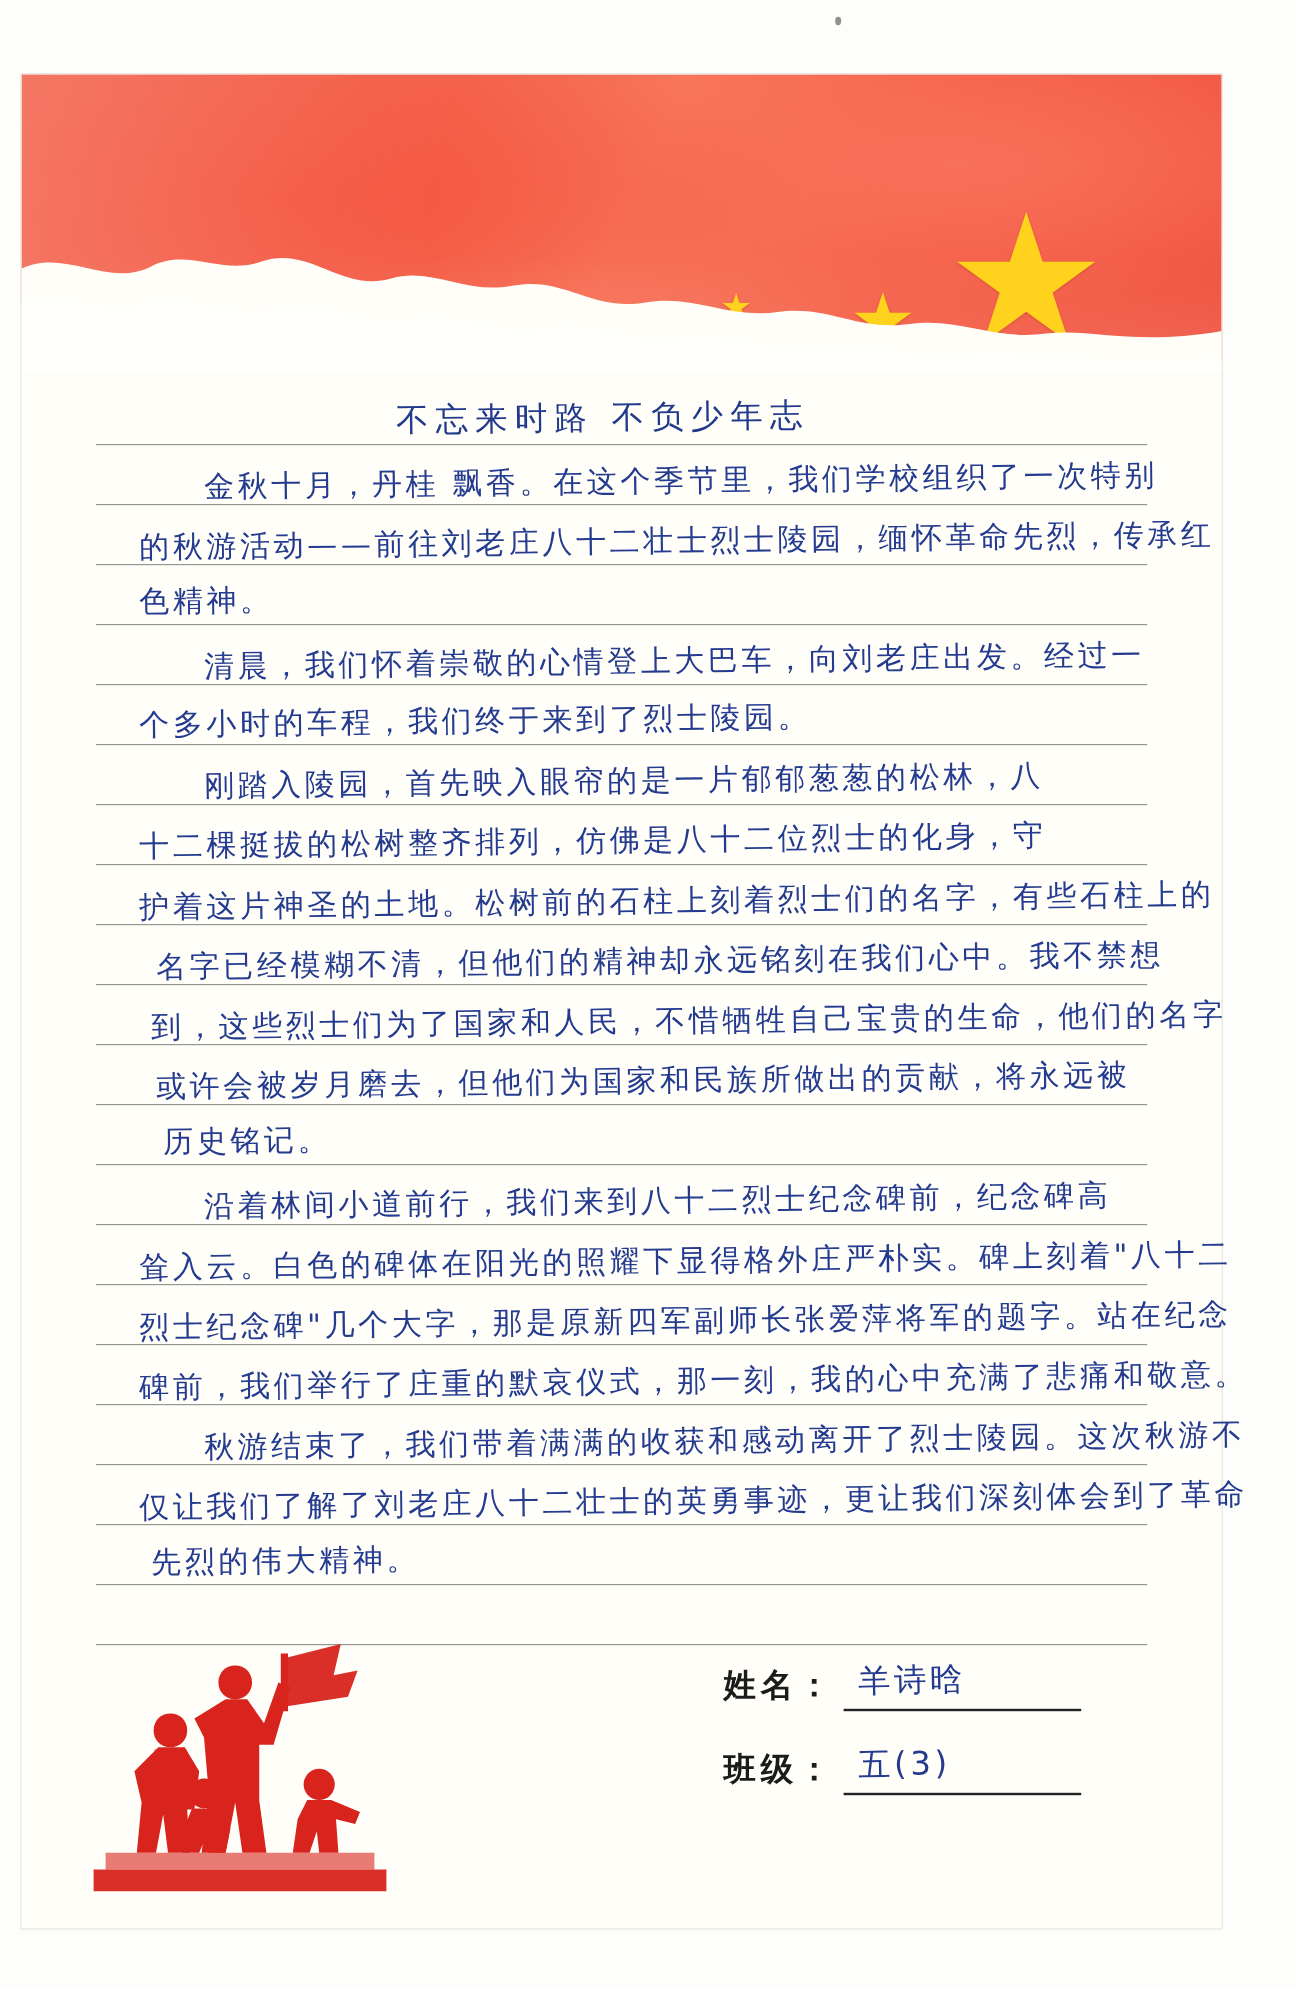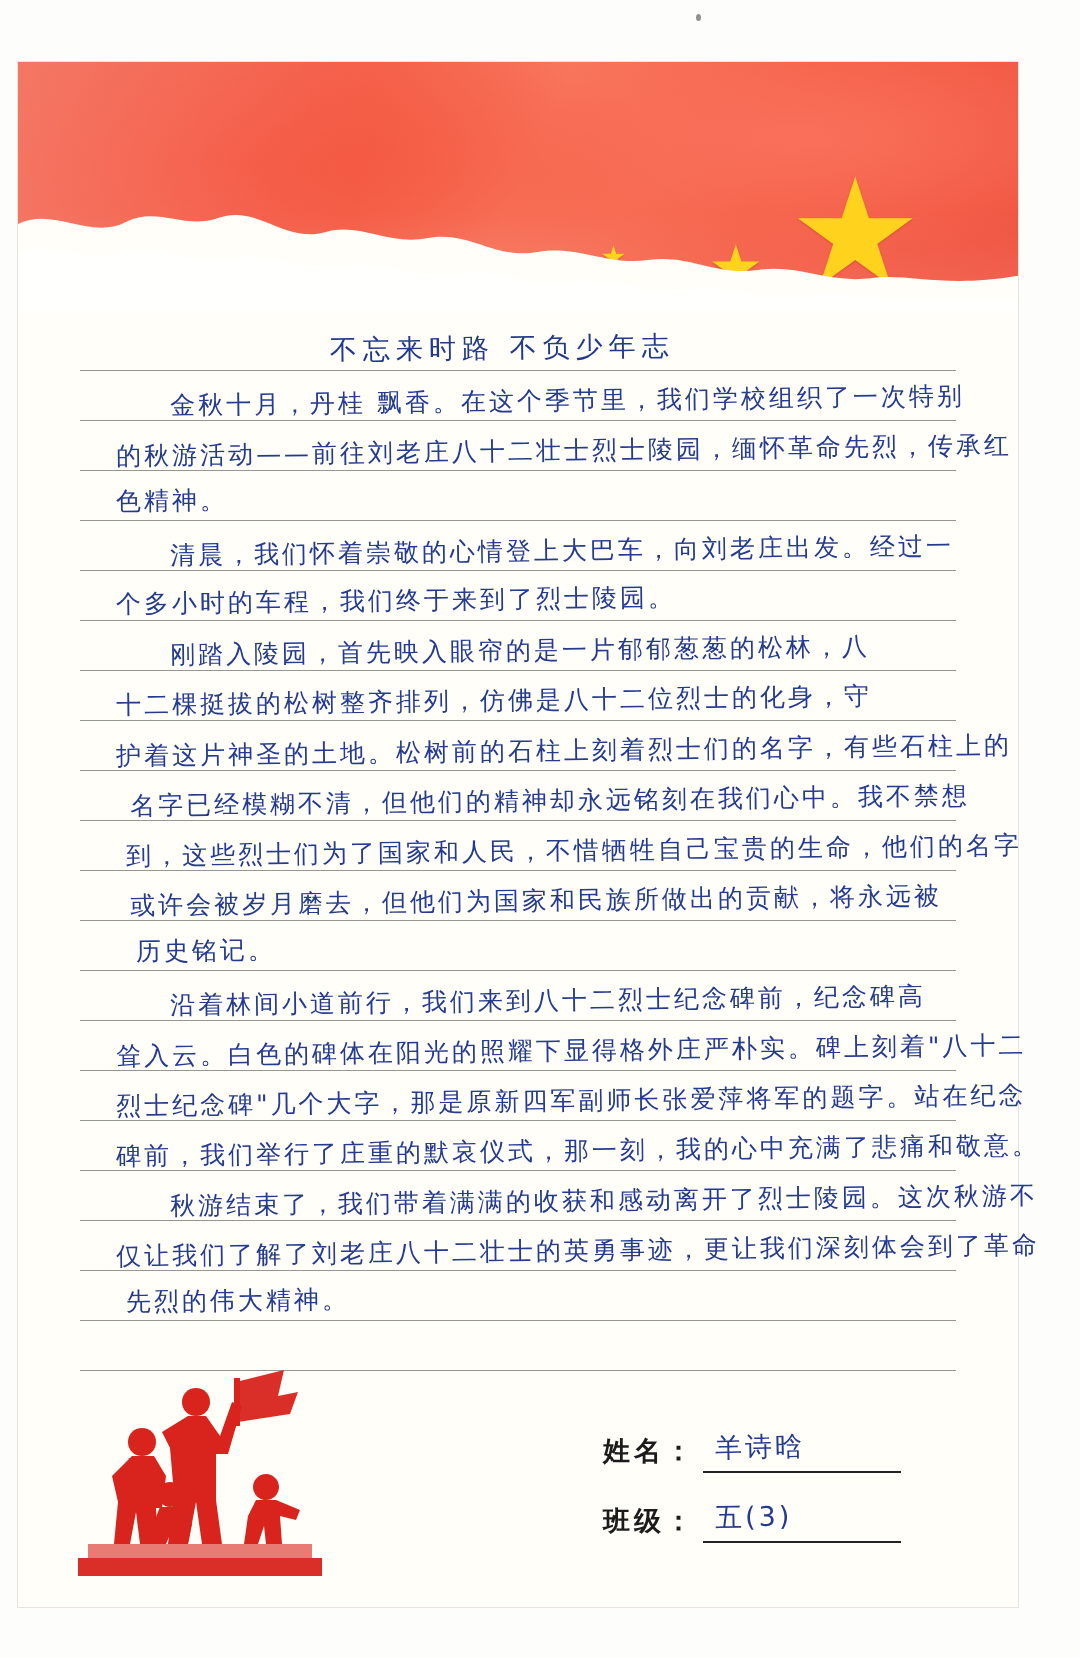--- a/index.html
+++ b/index.html
@@ -105,21 +105,20 @@
   
   .sign {
     position: absolute;
     left: 585px;
     width: 330px;
     font-family: "DejaVu Sans", "Liberation Sans", sans-serif;
   }
   .sign-row {
     position: relative;
     height: 56px;
-    margin-top: 47px;
   }
   .sign-label {
     position: absolute;
     left: 0;
     top: 6px;
     font-size: 27px;
     font-weight: bold;
     color: #1b1b1b;
     letter-spacing: 4px;
   }

